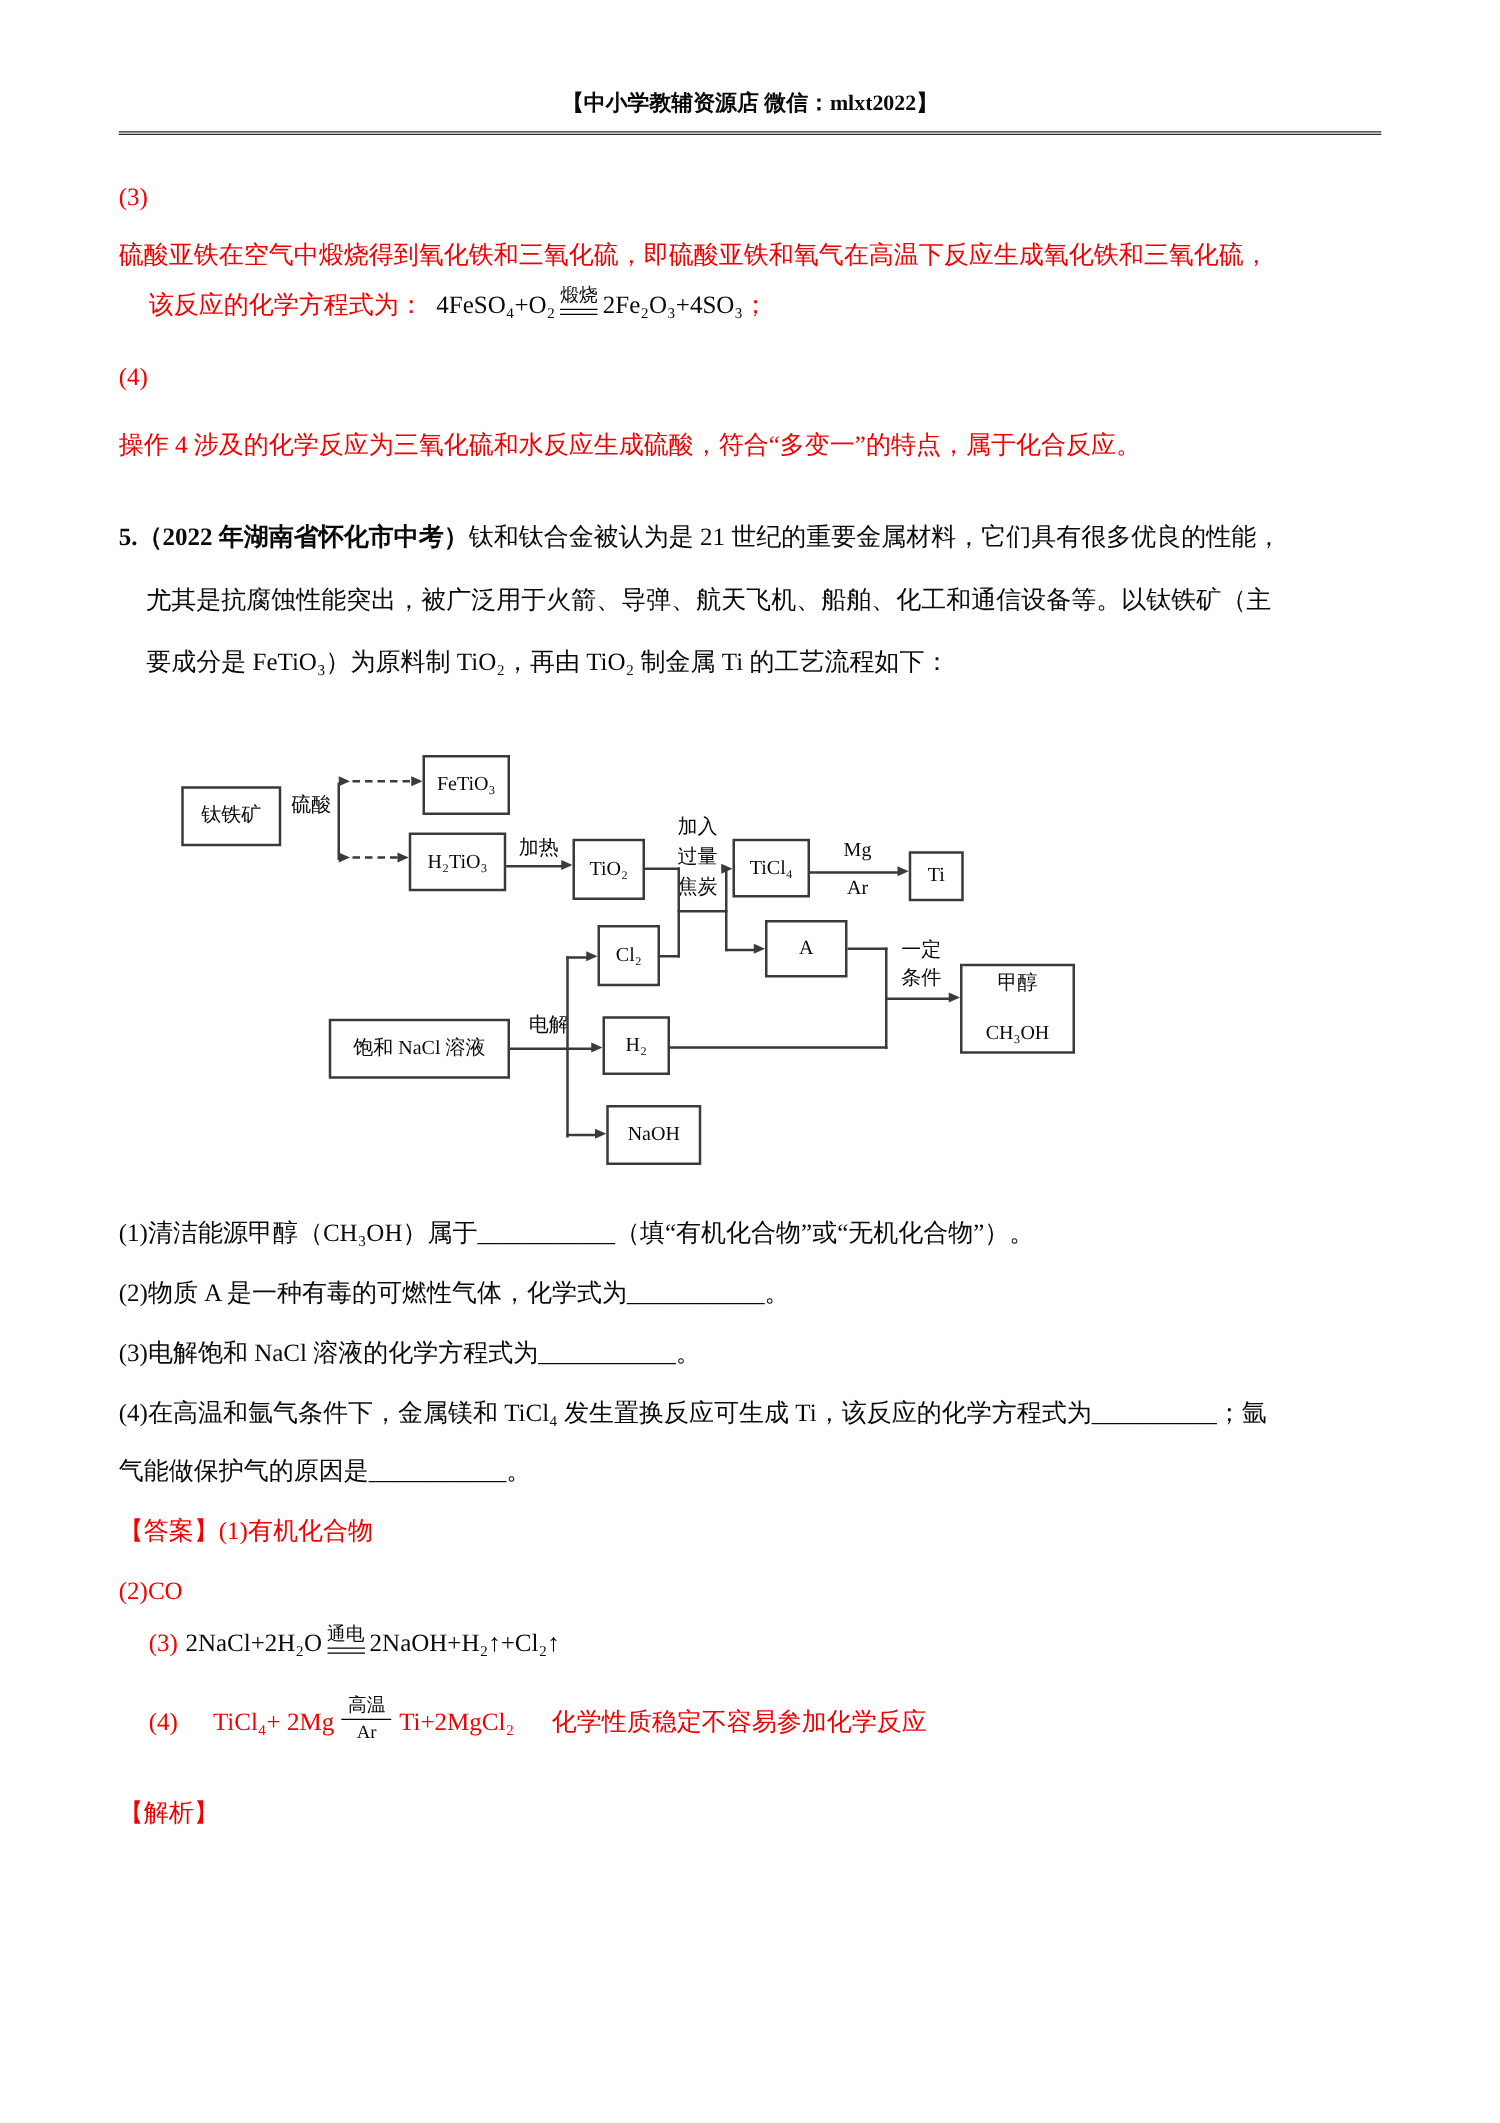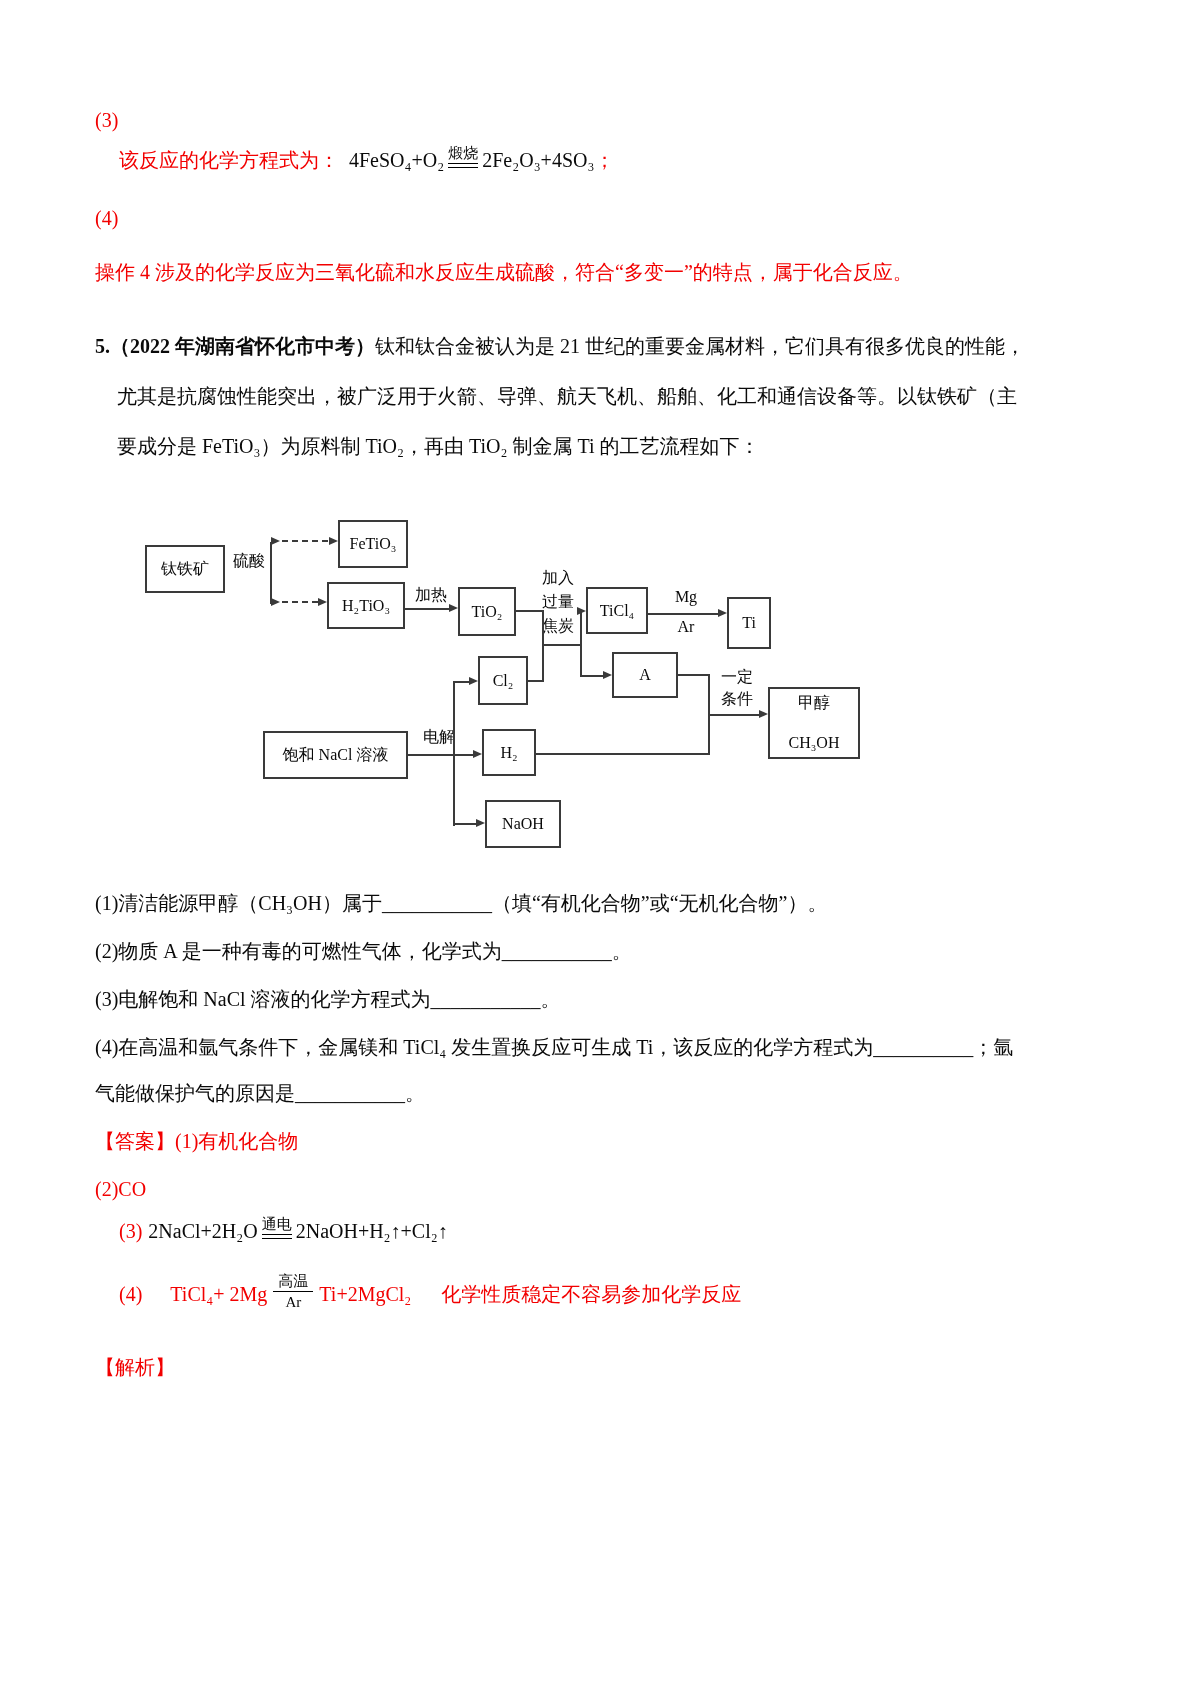--- a/index.html
+++ b/index.html
@@ -47,22 +47,24 @@
   .dash{position:absolute;height:0;border-top:2px dashed #3a3a3a;}
   .arr{position:absolute;width:0;height:0;
        border-top:4.5px solid transparent;border-bottom:4.5px solid transparent;
        border-left:9px solid #3a3a3a;}
 </style>
 </head>
 <body>
 
 <div class="page">
 
+  <div class="hdr">【中小学教辅资源店 微信：mlxt2022】</div>
 
   <p class="red mt38">(3)</p>
+  <p class="red mt22">硫酸亚铁在空气中煅烧得到氧化铁和三氧化硫，即硫酸亚铁和氧气在高温下反应生成氧化铁和三氧化硫，</p>
 
   <div class="eqrow mt14">
     <span class="red">该反应的化学方程式为：</span>
     <span style="width:10px"></span>
     <span>4FeSO₄+O₂</span>
     <span class="cond">
       <span class="ct">煅烧</span>
       <span class="cb"></span>
     </span>
     <span>2Fe₂O₃+4SO₃</span>
@@ -76,21 +78,21 @@
   <p class="mt26 ind">尤其是抗腐蚀性能突出，被广泛用于火箭、导弹、航天飞机、船舶、化工和通信设备等。以钛铁矿（主</p>
   <p class="mt26 ind">要成分是 FeTiO₃）为原料制 TiO₂，再由 TiO₂ 制金属 Ti 的工艺流程如下：</p>
 
   <div class="diagram">
 
     <div class="dbox" style="left:15px;top:77px;width:80px;height:48px">钛铁矿</div>
     <div class="dbox" style="left:208px;top:52px;width:70px;height:48px">FeTiO₃</div>
     <div class="dbox" style="left:197px;top:114px;width:78px;height:47px">H₂TiO₃</div>
     <div class="dbox" style="left:328px;top:119px;width:58px;height:49px">TiO₂</div>
     <div class="dbox" style="left:456px;top:119px;width:62px;height:47px">TiCl₄</div>
-    <div class="dbox" style="left:597px;top:129px;width:44px;height:52px">Ti</div>
+    <div class="dbox" style="left:597px;top:129px;width:44px;height:40px">Ti</div>
     <div class="dbox" style="left:348px;top:188px;width:50px;height:49px">Cl₂</div>
     <div class="dbox" style="left:482px;top:184px;width:66px;height:46px">A</div>
     <div class="dbox dcol" style="left:638px;top:219px;width:92px;height:72px">
       <span>甲醇</span>
       <span>CH₃OH</span>
     </div>
     <div class="dbox" style="left:352px;top:261px;width:54px;height:47px">H₂</div>
     <div class="dbox" style="left:133px;top:263px;width:145px;height:48px">饱和 NaCl 溶液</div>
     <div class="dbox" style="left:355px;top:332px;width:76px;height:48px">NaOH</div>
 

